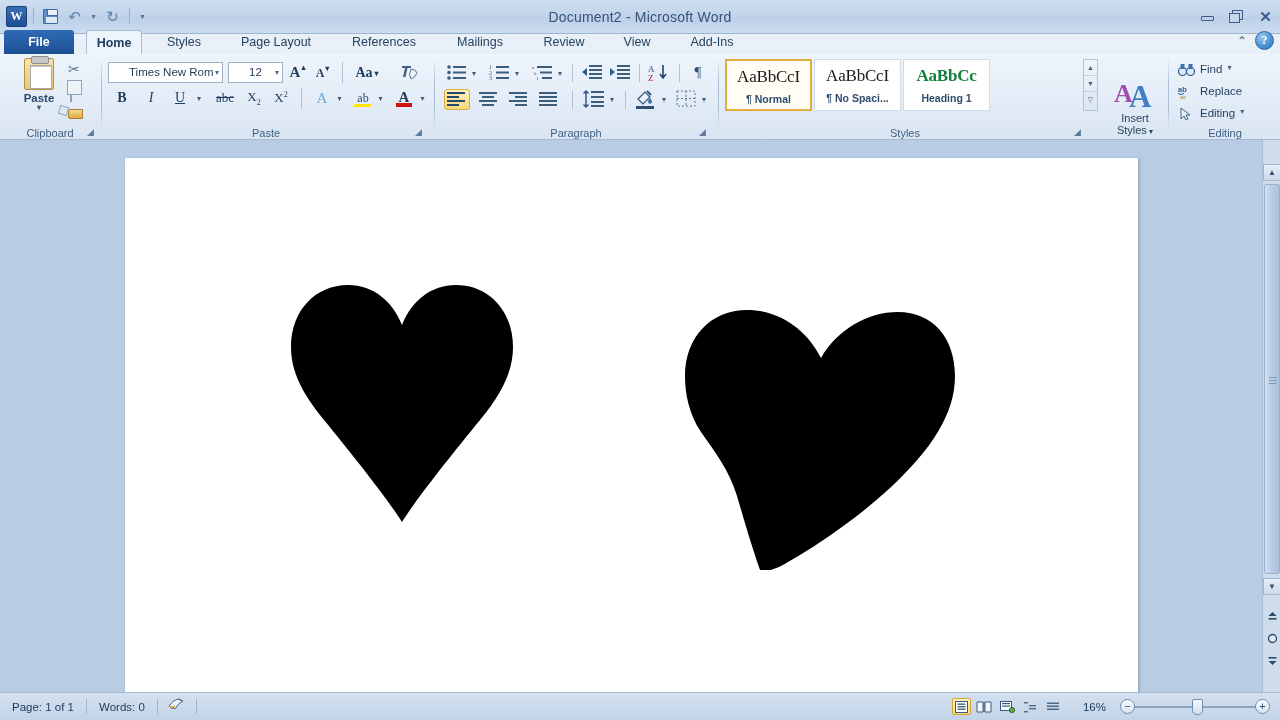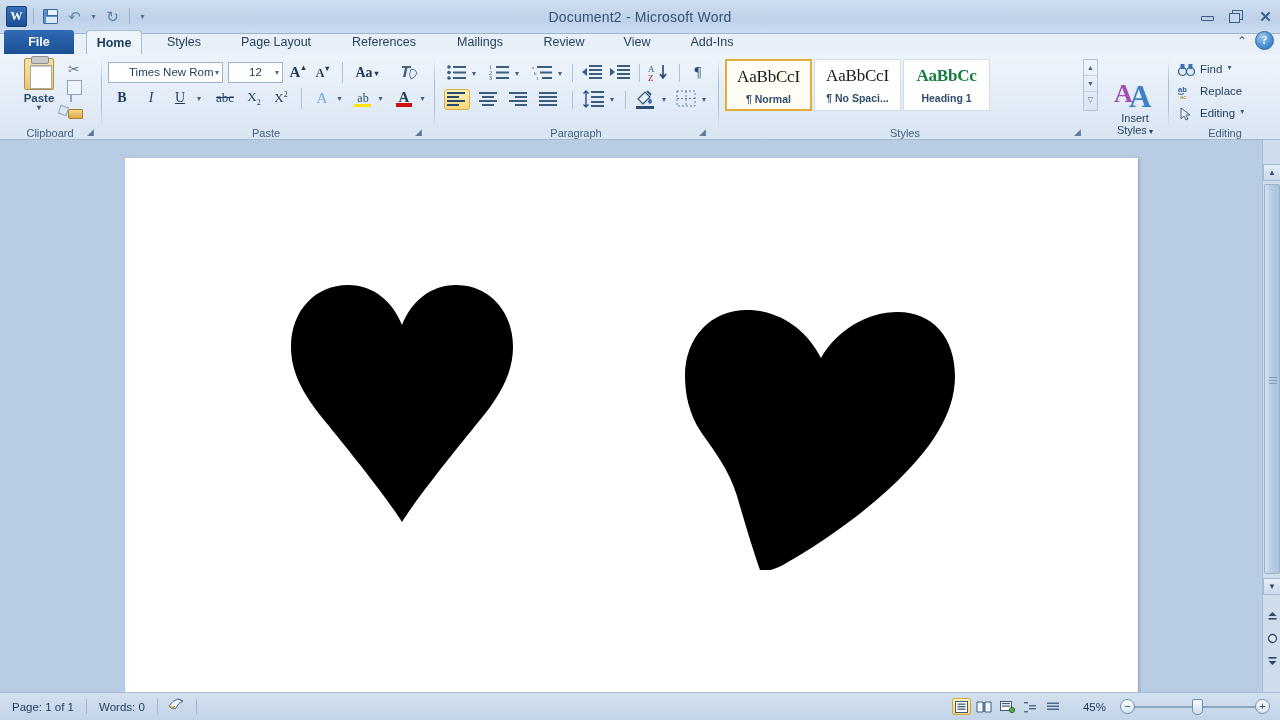--- a/index.html
+++ b/index.html
@@ -787,21 +787,21 @@
       </div>
       <div class="viewbtn">
         <svg width="13" height="12" viewBox="0 0 13 12">
           <rect x="0" y="1.5" width="12" height="1.5" fill="#4a6a8c"></rect>
           <rect x="0" y="4.5" width="12" height="1.5" fill="#4a6a8c"></rect>
           <rect x="0" y="7.5" width="12" height="1.5" fill="#4a6a8c"></rect>
         </svg>
       </div>
     </div>
 
-    <div class="sb-item" style="padding:0 14px 0 18px;font-weight:normal">45%</div>
+    <div class="sb-item" style="padding:0 14px 0 18px;font-weight:normal">16%</div>
 
     <div class="zoomslider">
       <div class="zs-track"></div>
       <div class="zs-btn" style="position:absolute;left:0">−</div>
       <div class="zs-thumb"></div>
       <div class="zs-btn" style="position:absolute;right:0">+</div>
     </div>
     <div style="width:10px"></div>
   </div>
 

